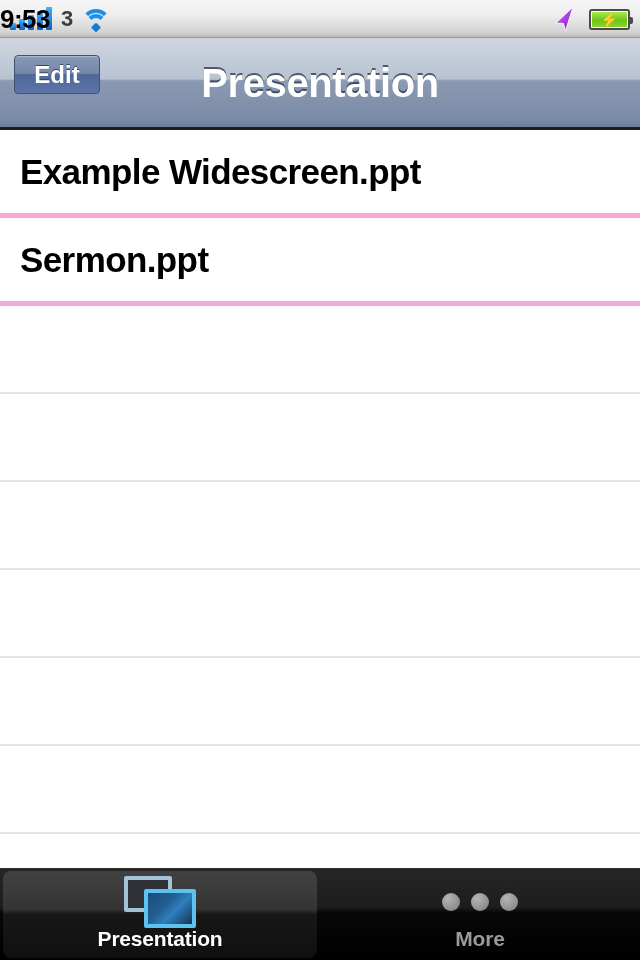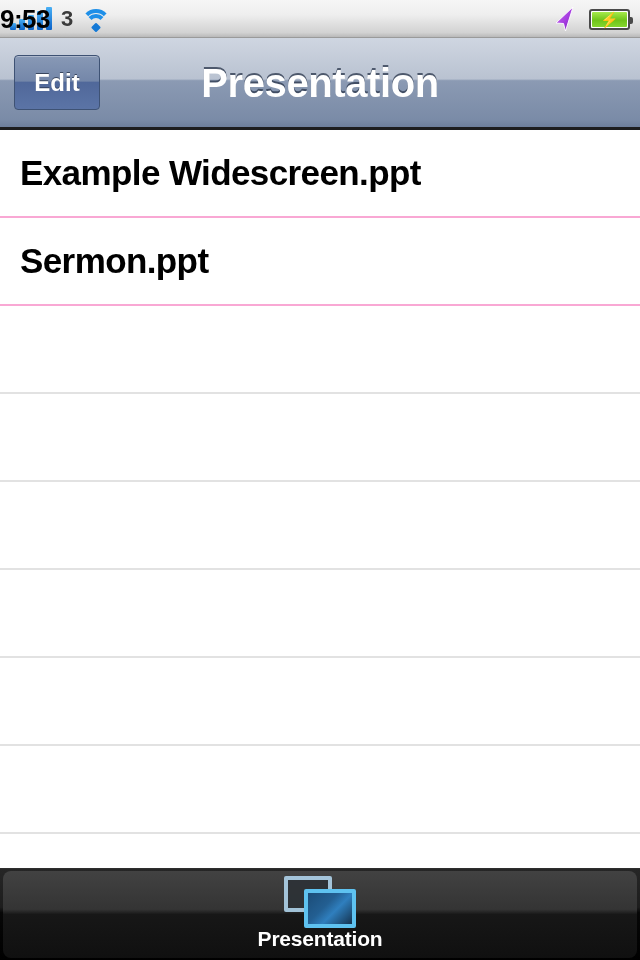--- a/index.html
+++ b/index.html
@@ -144,21 +144,21 @@
     text-align: center;
     font-size: 40px;
     font-weight: bold;
     color: #ffffff;
     text-shadow: 0 -2px 0 rgba(40,52,74,0.75);
     letter-spacing: -0.4px;
   }
   #edit-button {
     position: absolute;
     left: 14px; top: 17px;
-    width: 86px; height: 55px;
+    width: 86px; height: 39px;
     border-radius: 4px;
     border: 1px solid #3e5274;
     background: linear-gradient(to bottom,
       #8899b6 0%, #7487a9 47%, #50689a 50%, #5b74a6 100%);
     box-shadow: inset 0 1px 0 rgba(255,255,255,0.32);
     box-sizing: border-box;
     display: flex;
     align-items: center;
     justify-content: center;
     font-size: 24px;
@@ -174,21 +174,21 @@
     top: 130px; left: 0;
     width: 640px;
     height: 738px;
     background: #ffffff;
     overflow: hidden;
   }
   .list-row {
     position: relative;
     height: 88px;
     box-sizing: border-box;
-    border-bottom: 2px solid #f9a8d4;
+    border-bottom: 5px solid #f9a8d4;
     display: flex;
     align-items: center;
     padding-left: 20px;
     background: #ffffff;
   }
   .list-row .row-label {
     font-size: 35px;
     font-weight: bold;
     color: #000000;
     letter-spacing: -0.6px;
@@ -343,15 +343,25 @@
       <div class="tab-icon">
         <div class="pres-icon">
           <div class="slide-back"></div>
           <div class="slide-front"></div>
         </div>
       </div>
       <div class="tab-label">Presentation</div>
     </div>
 
 
+    <div class="tab-item">
+      <div class="tab-icon">
+        <div class="more-icon">
+            <i></i>
+            <i></i>
+            <i></i>
+          </div>
+      </div>
+      <div class="tab-label">More</div>
+    </div>
 
   </div>
 </div>
 
 </body></html>

